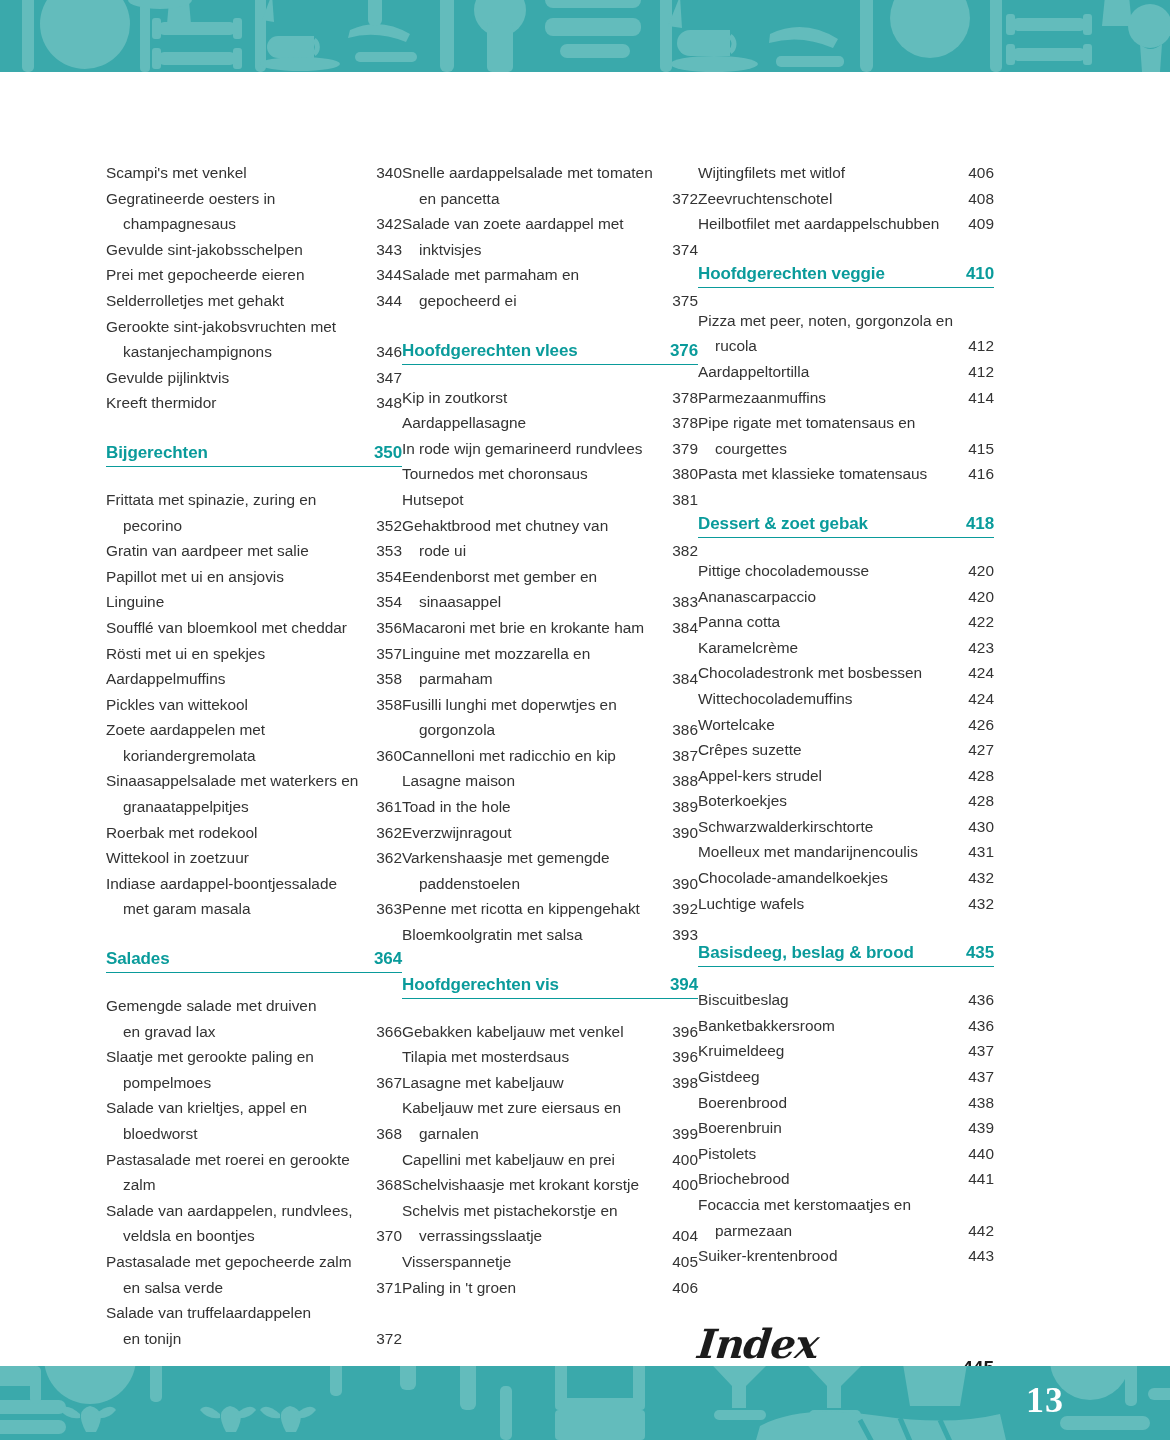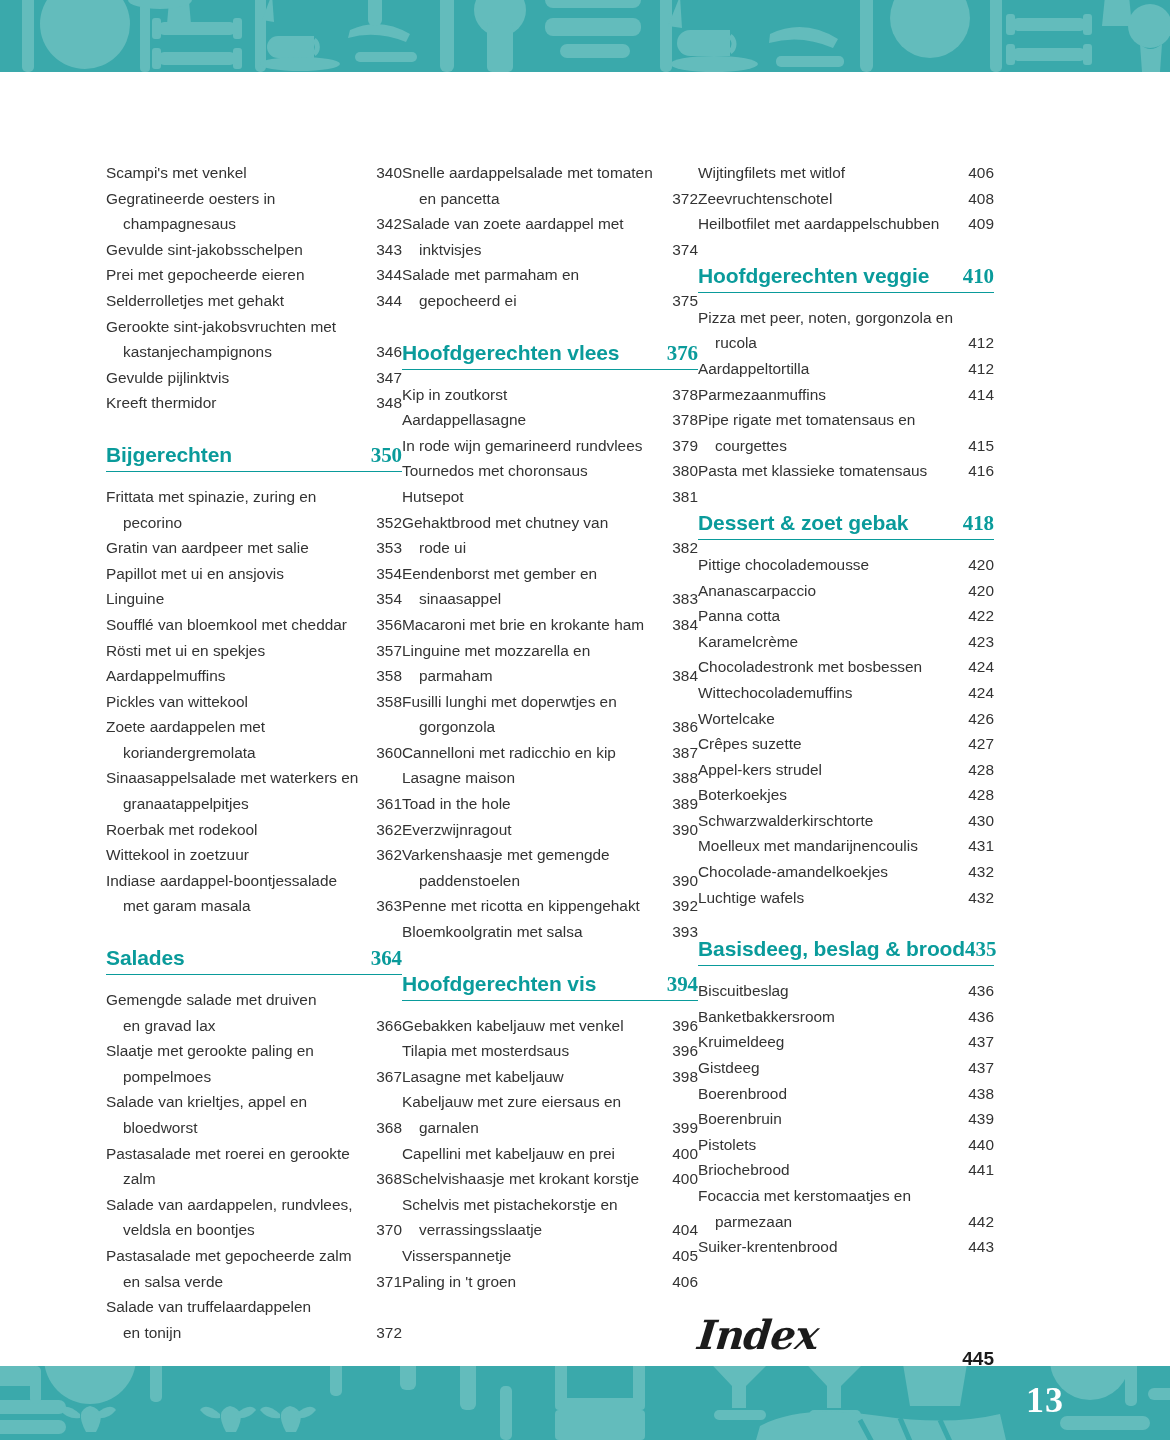--- a/index.html
+++ b/index.html
@@ -62,28 +62,28 @@
     flex: 0 0 296px;
   }
 
   
   .section-head {
     display: flex;
     align-items: baseline;
     justify-content: space-between;
     color: #0a9b9b;
     font-weight: bold;
-    font-size: 21px;
+    font-size: 17px;
     border-bottom: 1.6px solid #0a9b9b;
     padding-bottom: 3px;
-    margin-bottom: 12px;
+    margin-bottom: 20px;
     letter-spacing: -0.1px;
   }
   .section-head .sec-title { white-space: nowrap; }
-  .section-head .sec-page  { white-space: nowrap; font-family: Liberation Serif, serif; }
+  .section-head .sec-page  { white-space: nowrap; }
 
   .gap { height: 27px; }
 
   
   .entry {
     display: flex;
     align-items: flex-start;
     justify-content: space-between;
     font-size: 15.4px;
     line-height: 25.6px;

